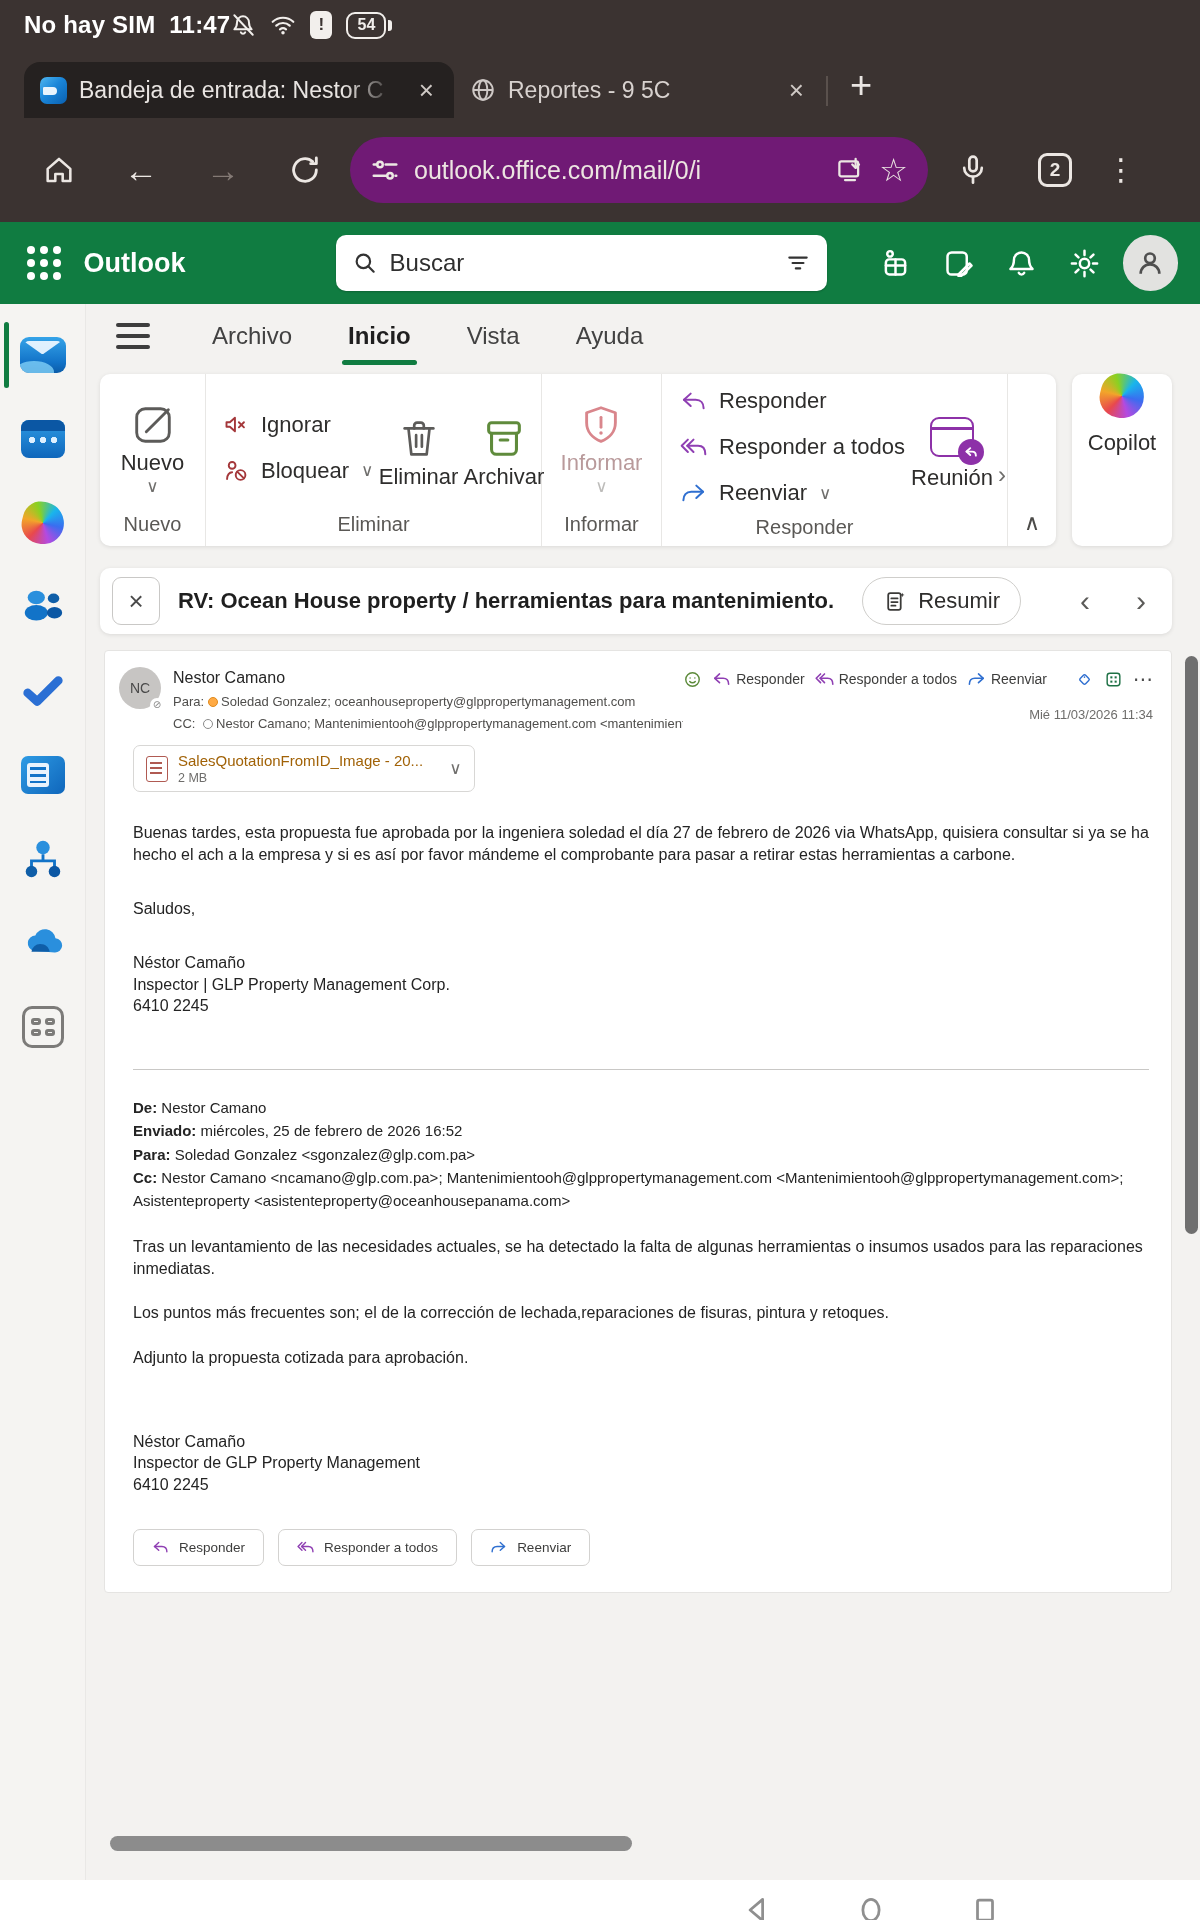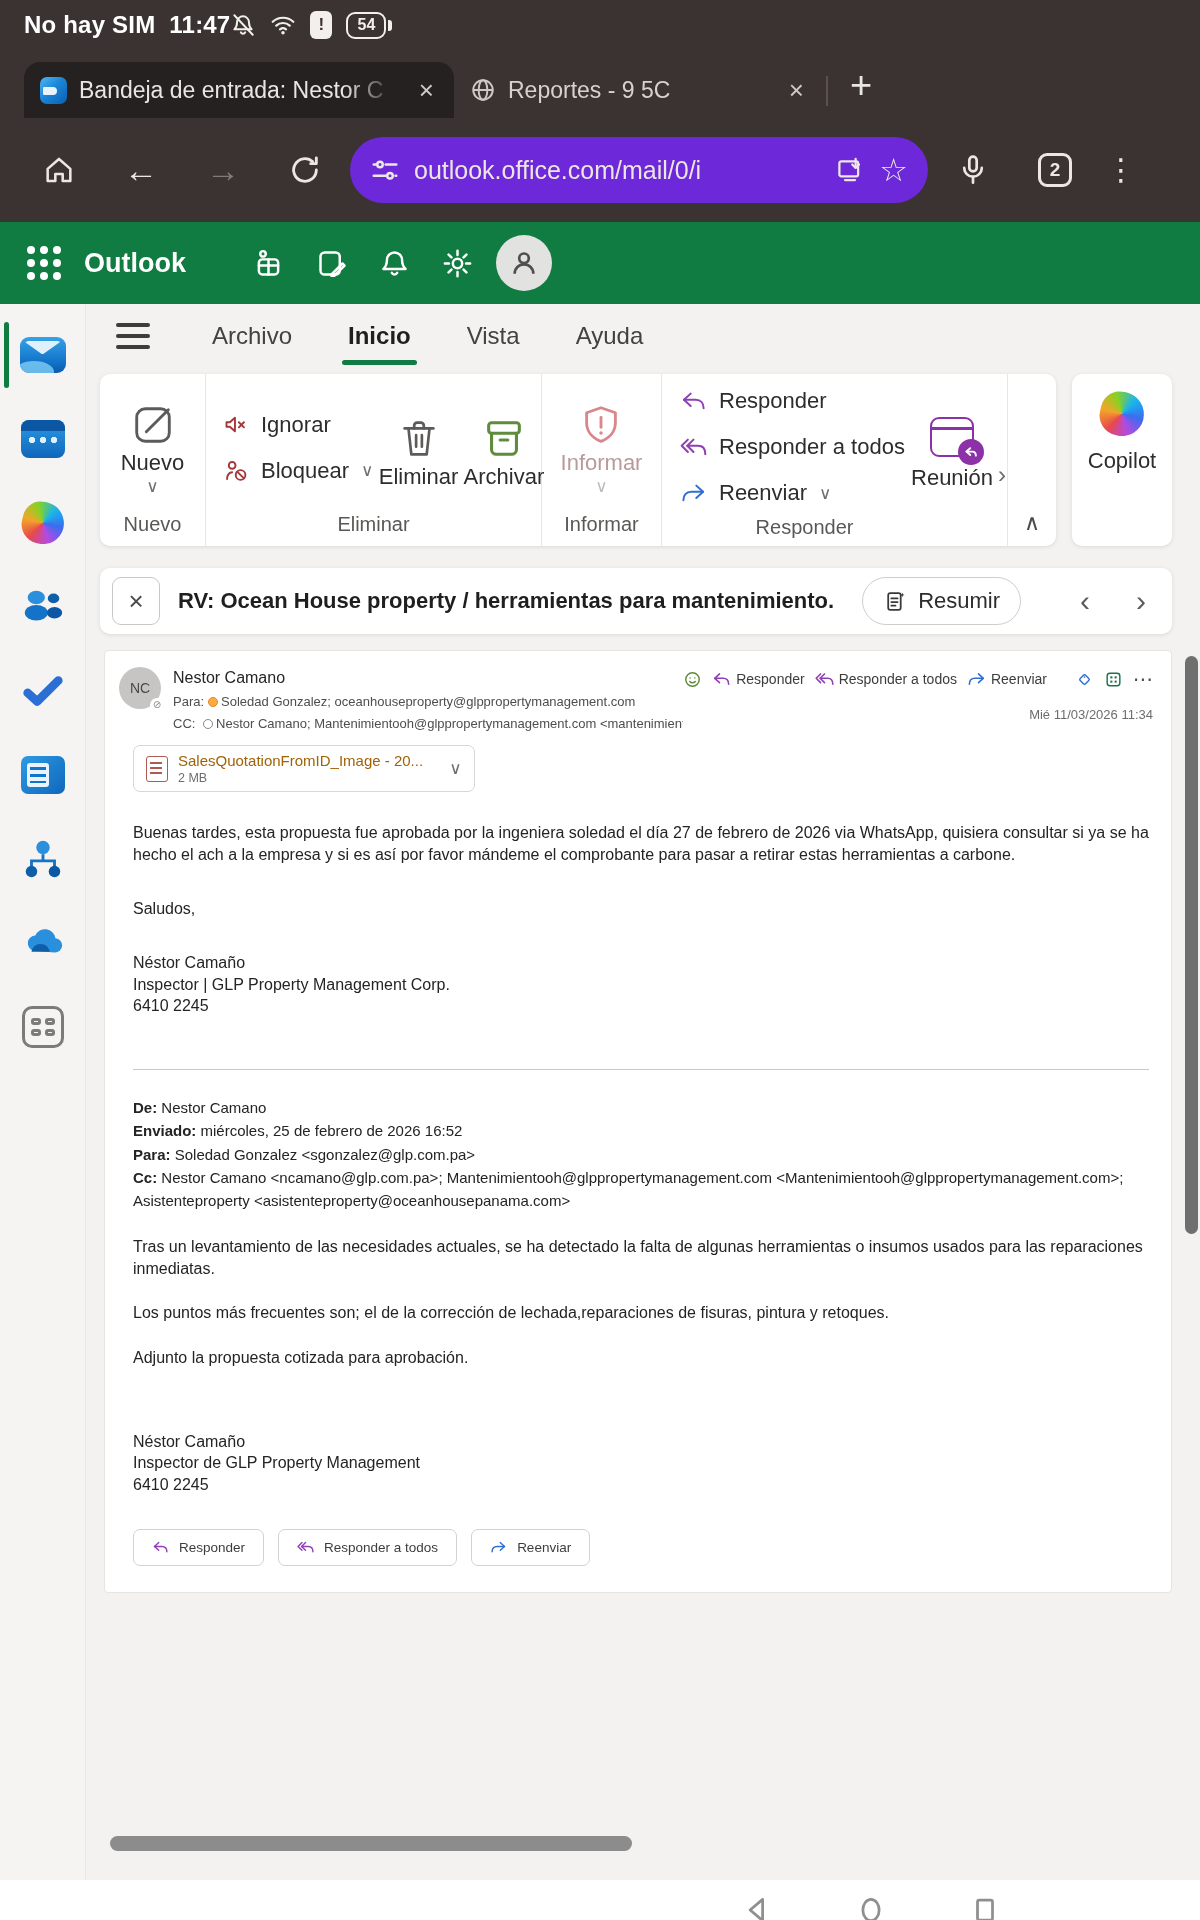--- a/index.html
+++ b/index.html
@@ -29,21 +29,21 @@
   .globe { width:26px; height:26px; color:#cfc9c6; flex:0 0 auto; }
   .tab-divider { width:2px; height:30px; background:#5a514d; margin:0 12px 12px 2px; }
   .new-tab { color:#e9e5e2; font-size:38px; font-weight:300; line-height:1; margin:0 0 14px 10px; }
 
   
   .url-row { height:104px; background:#3b3331; display:flex; align-items:center; gap:8px; padding:0 22px; }
   .nav-ic { width:34px; height:34px; color:#ece7e3; flex:0 0 auto; }
   .nav-btn { width:74px; display:flex; justify-content:center; }
   .arrow-glyph { font-size:34px; color:#ece7e3; line-height:1; }
   .arrow-glyph.dim { color:#847a75; }
-  .url-pill { flex:0 0 578px; height:66px; background:#6d28d9; border-radius:34px; display:flex; align-items:center; gap:14px; padding:0 20px; }
+  .url-pill { flex:0 0 578px; height:66px; background:#701a75; border-radius:34px; display:flex; align-items:center; gap:14px; padding:0 20px; }
   .url-text { color:#ece5e1; font-size:25px; flex:1; white-space:nowrap; overflow:hidden; }
   .pill-ic { width:30px; height:30px; color:#ece7e3; flex:0 0 auto; }
   .star-glyph { font-size:32px; color:#ece7e3; line-height:1; }
   .tab-count { min-width:34px; height:34px; border:3px solid #ece7e3; border-radius:9px; color:#ece7e3; font-size:19px; font-weight:bold; display:flex; align-items:center; justify-content:center; }
   .kebab { color:#ece7e3; font-size:30px; line-height:1; padding:0 6px; }
 
   
   .ol-header { height:82px; background:#107c41; display:flex; align-items:center; padding:0 22px; gap:10px; }
   .waffle { width:44px; height:44px; display:grid; grid-template-columns:repeat(3,8px); grid-template-rows:repeat(3,8px); gap:5px; align-content:center; justify-content:center; }
   .waffle span { width:8px; height:8px; background:#fff; border-radius:50%; }
@@ -100,21 +100,21 @@
   .chev.dim { color:#bdbcba; }
   .rrow { display:flex; align-items:center; gap:12px; font-size:22px; color:#2e2d2c; height:46px; }
   .ic26 { width:27px; height:27px; flex:0 0 auto; }
   .ic44 { width:46px; height:46px; }
   .red { color:#a4373a; } .purple { color:#8f3fb3; } .blue { color:#2f6fd0; }
   .green { color:#5f8b3c; } .pink { color:#d9868c; } .gray { color:#5c5b59; }
   .reunion-ic { position:relative; width:44px; height:40px; border:2.5px solid #8d31a8; border-radius:9px; }
   .reunion-ic::before { content:""; position:absolute; left:0; right:0; top:8px; height:2.5px; background:#8d31a8; }
   .reunion-badge { position:absolute; right:-12px; bottom:-10px; width:26px; height:26px; background:#8d31a8; border-radius:50%; display:flex; align-items:center; justify-content:center; }
   .reunion-badge svg { width:15px; height:15px; color:#fff; }
-  .copilot-card { width:100px; height:172px; background:#fff; border-radius:10px; box-shadow:0 1px 4px rgba(0,0,0,.10); display:flex; flex-direction:column; align-items:center; gap:12px; padding-top:18px; }
+  .copilot-card { width:100px; height:172px; background:#fff; border-radius:10px; box-shadow:0 1px 4px rgba(0,0,0,.10); display:flex; flex-direction:column; align-items:center; gap:12px; }
   .copilot-card .lbl { font-size:22px; color:#2e2d2c; }
 
   
   .subject-card { display:flex; align-items:center; margin:22px 28px 0 14px; width:1072px; height:66px; background:#fff; border-radius:10px; box-shadow:0 1px 4px rgba(0,0,0,.10); padding:0 26px 0 12px; gap:18px; }
   .close-btn { width:48px; height:48px; border:1px solid #c9c8c6; border-radius:9px; display:flex; align-items:center; justify-content:center; font-size:26px; color:#4a4a4a; }
   .subject { font-size:22px; font-weight:bold; color:#1f1f1f; white-space:nowrap; overflow:hidden; }
   .resumir-btn { display:flex; align-items:center; gap:10px; height:48px; border:1px solid #cfcecb; border-radius:24px; padding:0 20px; font-size:22px; color:#2e2d2c; margin-left:10px; }
   .resumir-btn svg { width:25px; height:25px; color:#3b3a38; }
   .pager { margin-left:auto; display:flex; gap:46px; font-size:30px; color:#5c5b59; }
 
@@ -266,20 +266,32 @@
         <span></span>
         <span></span>
         <span></span>
         <span></span>
         <span></span>
         <span></span>
         <span></span>
         <span></span>
       </div>
     <span class="brand">Outlook</span>
+    <div class="search-pill">
+      <svg class="q" viewBox="0 0 24 24" fill="none" stroke="currentColor" stroke-width="2" stroke-linecap="round">
+          <circle cx="10.5" cy="10.5" r="6.2"></circle>
+          <path d="M15.2 15.2 20 20"></path>
+        </svg>
+      <span class="search-text">Buscar</span>
+      <svg class="filter-ic" viewBox="0 0 24 24" fill="none" stroke="currentColor" stroke-width="2" stroke-linecap="round">
+          <path d="M4 7h16"></path>
+          <path d="M7 12h10"></path>
+          <path d="M10 17h4"></path>
+        </svg>
+    </div>
     <div class="hdr-icons">
       <svg class="hico" viewBox="0 0 24 24" fill="none" stroke="currentColor" stroke-width="1.8" stroke-linecap="round" stroke-linejoin="round">
           <circle cx="8" cy="5" r="2"></circle>
           <rect x="5" y="9" width="14" height="11" rx="2.5"></rect>
           <path d="M12 9v11"></path>
           <path d="M5 13.5h14"></path>
         </svg>
       <svg class="hico" viewBox="0 0 24 24" fill="none" stroke="currentColor" stroke-width="1.8" stroke-linecap="round" stroke-linejoin="round">
           <rect x="4" y="4" width="14" height="16" rx="3"></rect>
           <path d="M12 20l8-8 1.5 1.5L14 21h-2z"></path>

